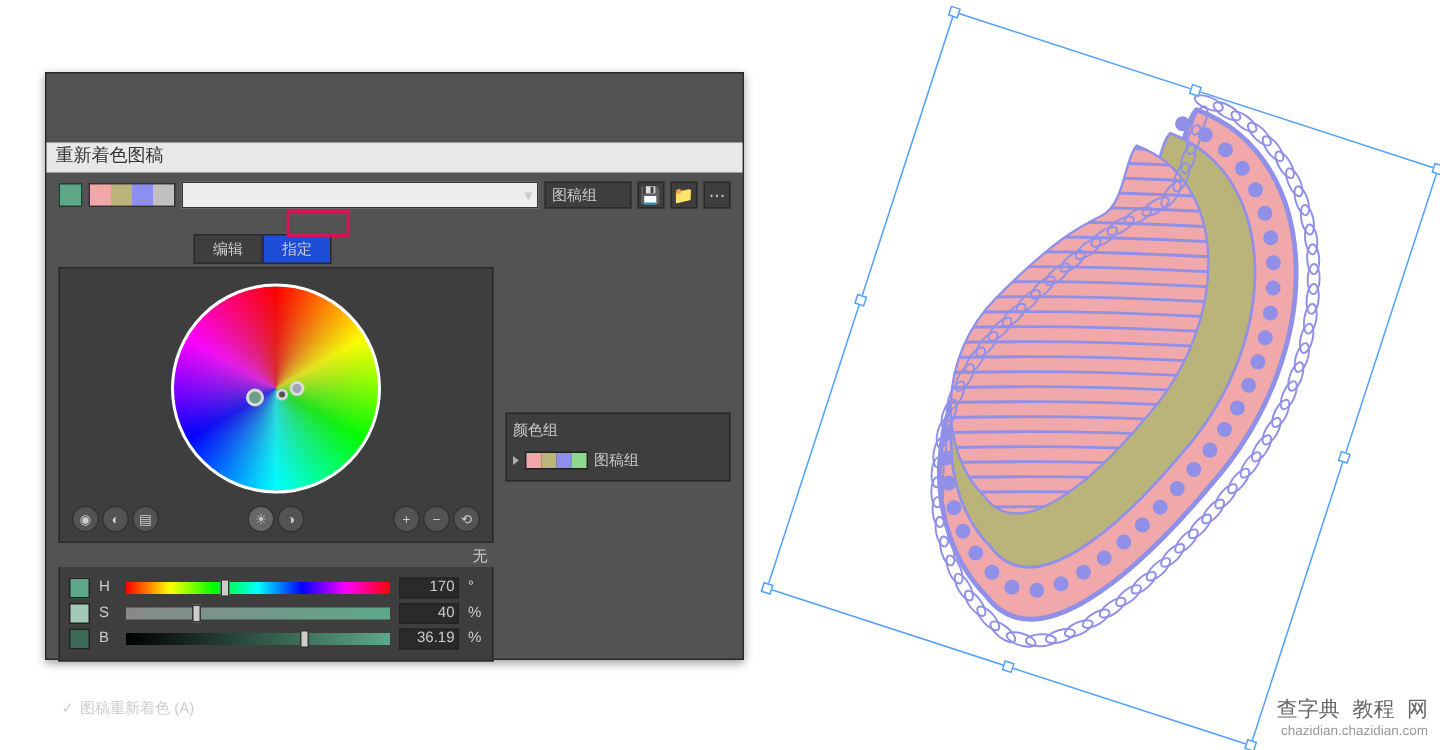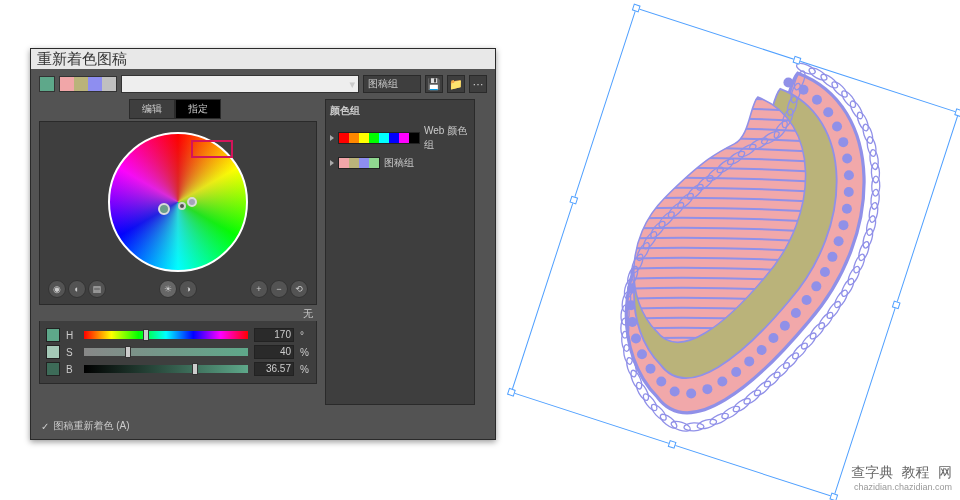--- a/index.html
+++ b/index.html
@@ -17,23 +17,24 @@
   left: 30px; top: 48px;
   width: 466px; height: 392px;
   background: #535353;
   border: 1px solid #2a2a2a;
   box-shadow: 0 2px 6px rgba(0,0,0,0.4);
 }
 .titlebar {
   height: 20px;
   background: #e8e8e8;
   color: #333;
-  display: flex; align-items: flex-end;
+  display: flex; align-items: flex-start;
   padding: 0 6px;
-  font-size: 15px;
+  font-size: 12px;
+  margin-top: 46px;
 }
 .dlg-body {
   display: flex; flex-direction: column;
   height: calc(100% - 20px);
 }
 .toprow {
   display: flex; align-items: center;
   gap: 4px;
   padding: 6px 8px;
 }
@@ -53,31 +54,32 @@
   padding: 0 4px;
   font-size: 10px;
 }
 .iconbtn {
   width: 18px; height: 18px;
   background: #3e3e3e; border: 1px solid #2a2a2a;
   display: flex; align-items: center; justify-content: center;
 }
 .mainrow {
   display: flex; flex: 1;
-  padding: 0 20px 8px 8px;
+  padding: 0 8px 8px 8px;
   gap: 8px;
+  align-items: center;
 }
 .left-col { flex: 1; display: flex; flex-direction: column; }
 .tabs {
   display: flex; gap: -1px;
   margin-left: 90px;
 }
 .tab {
   padding: 2px 12px;
-  background: #000000;
+  background: #1d4ed8;
   border: 1px solid #2a2a2a;
   font-size: 10px;
 }
 .tab.active { background: #3e3e3e; }
 .tabs-highlight {
   position: absolute;
   left: 160px; top: 91px;
   width: 42px; height: 18px;
   border: 2px solid #d4145a;
   pointer-events: none;
@@ -140,21 +142,21 @@
   width: 40px; height: 14px; background: #2a2a2a; border: 1px solid #222;
   font-size: 10px; text-align: right; padding-right: 2px;
 }
 .slider-unit { width: 10px; font-size: 10px; }
 .right-col {
   width: 150px;
   background: #3e3e3e;
   border: 1px solid #2a2a2a;
   padding: 4px;
 }
-.right-col-title { font-size: 10px; margin-bottom: 4px; font-weight: bold; }
+.right-col-title { font-size: 10px; margin-bottom: 4px; }
 .group-row {
   display: flex; align-items: center; gap: 4px;
   padding: 2px 0;
 }
 .tri { width: 0; height: 0; border-left: 4px solid #aaa; border-top: 3px solid transparent; border-bottom: 3px solid transparent; }
 .group-strip { display: flex; border: 1px solid #222; }
 .group-strip div { width: 10px; height: 10px; }
 .group-name { font-size: 10px; }
 .footer {
   display: flex; align-items: center;
@@ -275,42 +277,28 @@
             </div>
             <div class="slider-val">40</div>
             <div class="slider-unit">%</div>
           </div>
           <div class="slider-row">
             <div class="slider-swatch" style="background:#3d6b58"></div>
             <div class="slider-label">B</div>
             <div class="slider-track" style="background:linear-gradient(90deg,#000,#5ea88a)">
               <div class="slider-handle" style="left:66%"></div>
             </div>
-            <div class="slider-val">36.57</div>
+            <div class="slider-val">36.19</div>
             <div class="slider-unit">%</div>
           </div>
         </div>
       </div>
 
       <div class="right-col">
         <div class="right-col-title">颜色组</div>
-        <div class="group-row">
-          <div class="tri"></div>
-          <div class="group-strip">
-              <div style="background:#f00"></div>
-              <div style="background:#f80"></div>
-              <div style="background:#ff0"></div>
-              <div style="background:#0f0"></div>
-              <div style="background:#0ff"></div>
-              <div style="background:#00f"></div>
-              <div style="background:#f0f"></div>
-              <div style="background:#000"></div>
-            </div>
-          <span class="group-name">Web 颜色组</span>
-        </div>
         <div class="group-row">
           <div class="tri"></div>
           <div class="group-strip">
               <div style="background:#f1a6a8"></div>
               <div style="background:#bab37a"></div>
               <div style="background:#8e8ef0"></div>
               <div style="background:#90d790"></div>
             </div>
           <span class="group-name">图稿组</span>
         </div>

